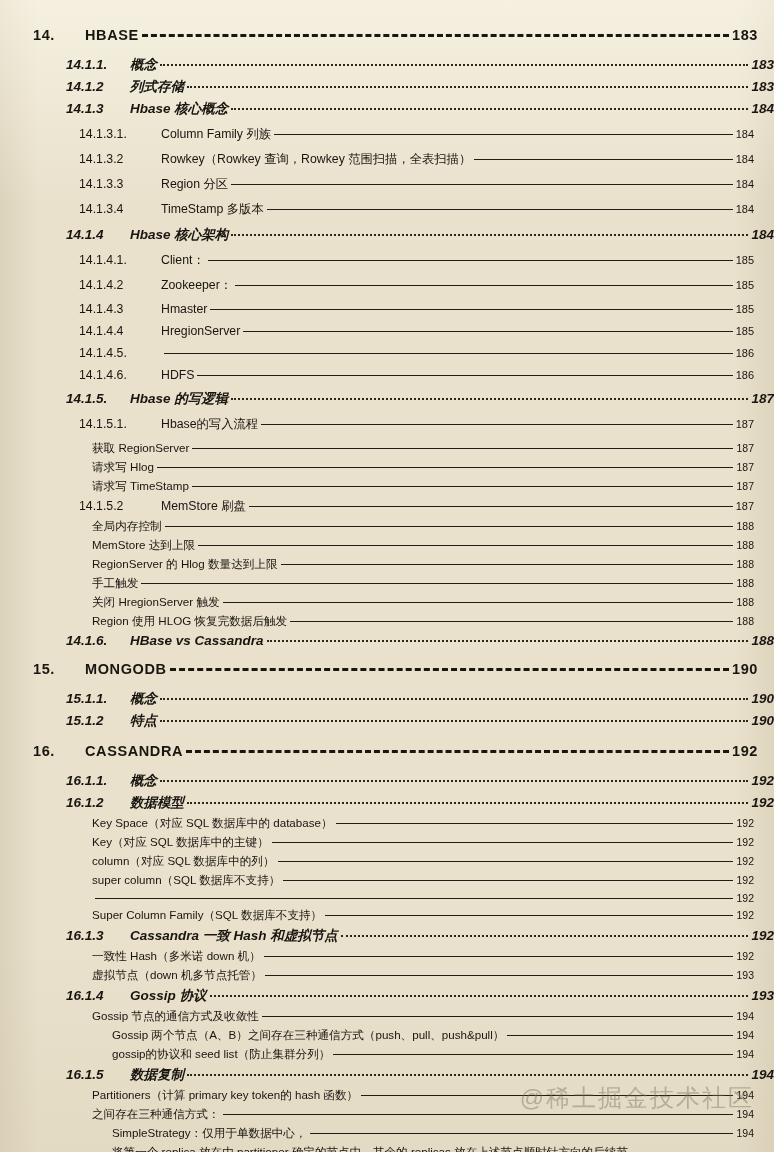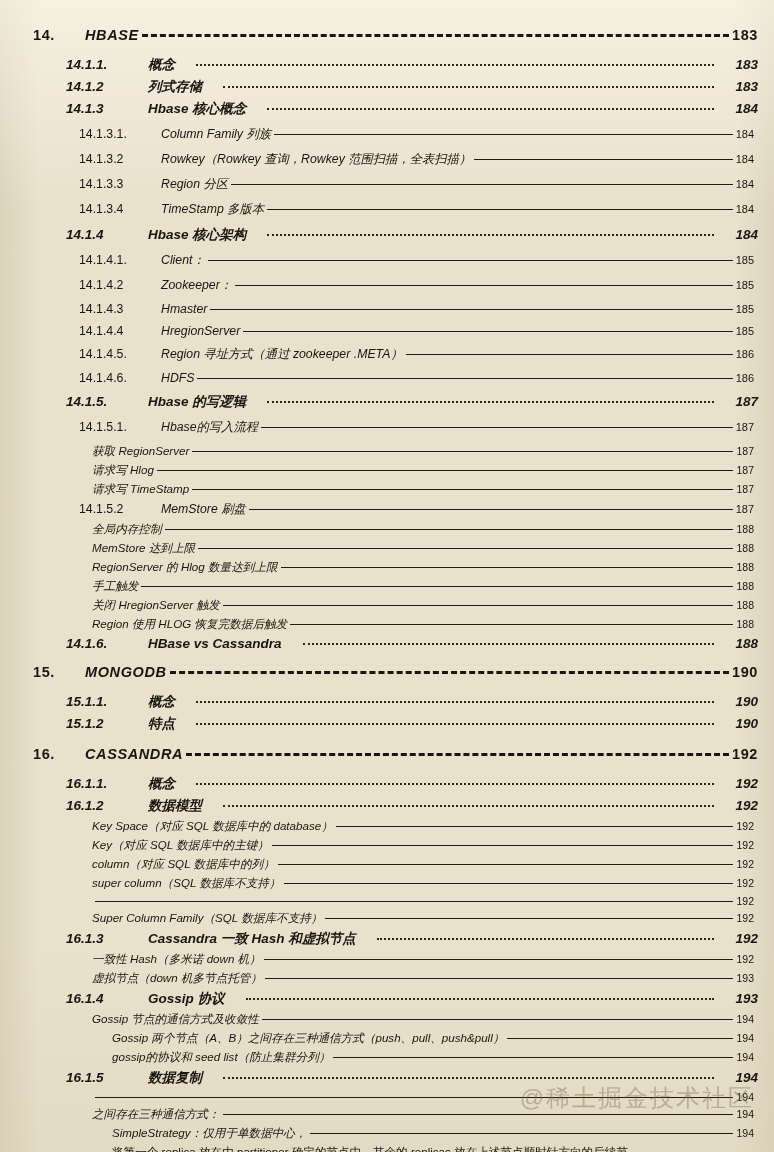--- a/index.html
+++ b/index.html
@@ -37,21 +37,20 @@
     display: flex;
     align-items: baseline;
     white-space: nowrap;
     color: #191510;
   }
   .num {
     flex: 0 0 auto;
   }
   .label {
     flex: 0 0 auto;
-    font-style: italic;
   }
   .leader {
     flex: 1 1 auto;
     min-width: 10px;
     position: relative;
     top: -3px;
     height: 1px;
     margin: 0 3px;
   }
   .leader.dots {
@@ -78,22 +77,20 @@
   }
   .lvl1 .num { width: 52px; }
   .lvl1 .page { font-size: 14.5px; }
 
   
   .lvl2 {
     font-style: italic;
     font-weight: 600;
     font-size: 13.5px;
     padding-left: 66px;
-    padding-right: 16px;
-    gap: 18px;
   }
   .lvl2 .num { width: 64px; }
   .lvl2 .page { font-size: 13.5px; }
 
   
   .lvl3 {
     font-size: 12.3px;
     padding-left: 79px;
     padding-right: 20px;
   }
@@ -245,21 +242,20 @@
       <div class="sp-md"></div>
       <div class="row lvl3 r">
         <span class="num">14.1.4.4</span>
         <span class="label">HregionServer</span>
         <span class="leader solid"></span>
         <span class="page">185</span>
       </div>
       <div class="sp-md"></div>
       <div class="row lvl3 r">
         <span class="num">14.1.4.5.</span>
-        <span class="label">Region 寻址方式（通过 zookeeper .META）</span>
         <span class="leader solid"></span>
         <span class="page">186</span>
       </div>
       <div class="sp-md"></div>
       <div class="row lvl3 r">
         <span class="num">14.1.4.6.</span>
         <span class="label">HDFS</span>
         <span class="leader solid"></span>
         <span class="page">186</span>
       </div>
@@ -468,20 +464,21 @@
       </div>
       <div class="sp-sm"></div>
       <div class="row lvl2 r">
         <span class="num">16.1.5</span>
         <span class="label">数据复制</span>
         <span class="leader dots"></span>
         <span class="page">194</span>
       </div>
       <div class="sp-sm"></div>
       <div class="row lvl4 r">
+        <span class="label">Partitioners（计算 primary key token的 hash 函数）</span>
         <span class="leader solid"></span>
         <span class="page">194</span>
       </div>
       <div class="sp-sm"></div>
       <div class="row lvl4 r">
         <span class="label">之间存在三种通信方式：</span>
         <span class="leader solid"></span>
         <span class="page">194</span>
       </div>
       <div class="sp-sm"></div>

